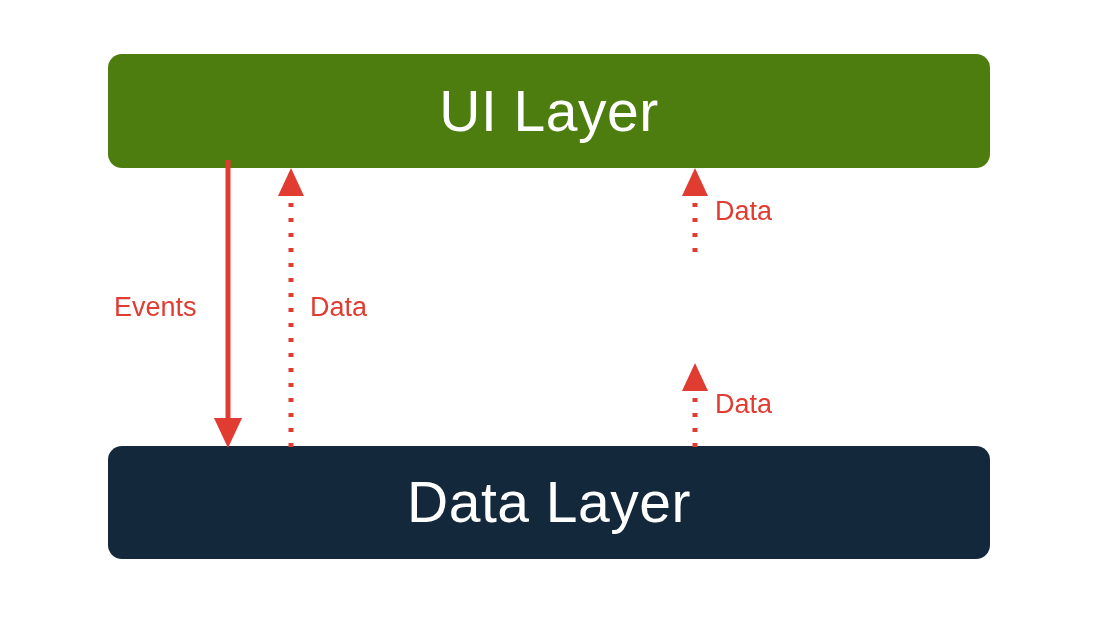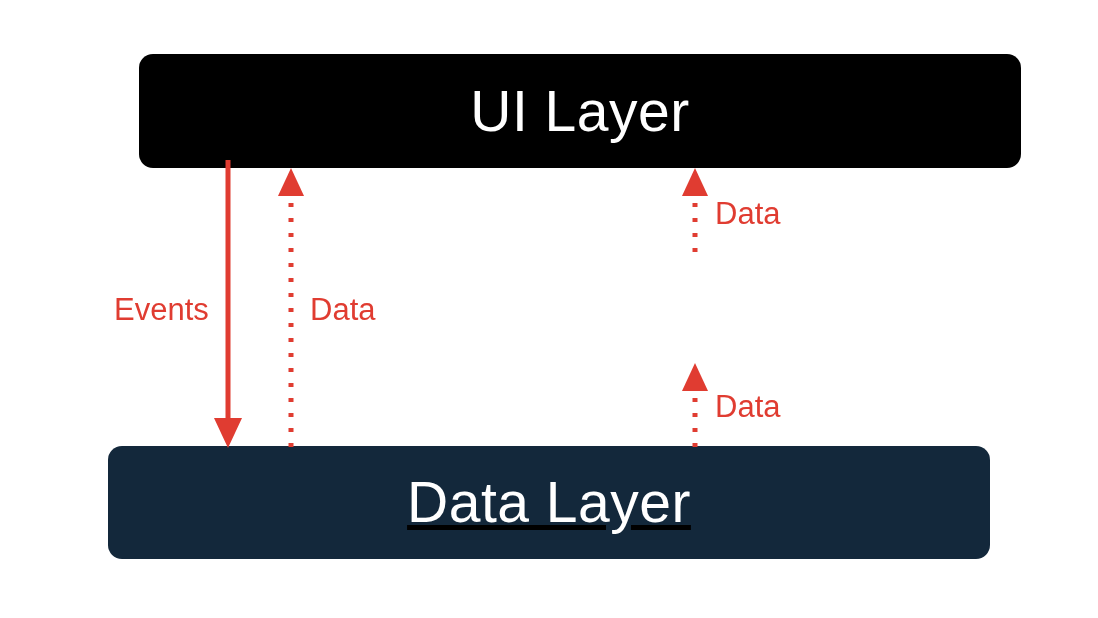--- a/index.html
+++ b/index.html
@@ -64,21 +64,21 @@
   }
   .connector svg {
     display: block;
     overflow: visible;
   }
 
   
   .edge-label {
     position: absolute;
     font-family: "Liberation Sans", sans-serif;
-    font-size: 31px;
+    font-size: 27px;
     line-height: 1;
     white-space: nowrap;
   }
 
   #events-label      { left: 114px; top: 294px; }
   #data-left-label   { left: 310px; top: 294px; }
   #data-upper-right-label { left: 715px; top: 198px; }
   #data-lower-right-label { left: 715px; top: 391px; }
 
   
@@ -91,26 +91,26 @@
     color: #d7d7d7;
     letter-spacing: 1px;
     white-space: nowrap;
   }
 </style>
 </head>
 <body>
 
 <div id="canvas">
 
-  <div class="layer-box" id="ui-layer-box" style="background:#000000;margin-left:31px;">
+  <div class="layer-box" id="ui-layer-box" style="background:#4d7c0f;">
     <span class="layer-label">UI Layer</span>
   </div>
 
 
-  <div class="layer-box" id="data-layer-box" style="background:#13283B;text-decoration:underline;">
+  <div class="layer-box" id="data-layer-box" style="background:#13283B;">
     <span class="layer-label">Data Layer</span>
   </div>
 
   <div class="connector" id="events-connector" style="left:205px; top:160px; width:46px; height:292px;">
     <svg width="46" height="292" viewBox="0 0 46 292">
       <line x1="23" y1="0" x2="23" y2="262" stroke="#E03C31" stroke-width="5"></line>
       <polygon points="23,288 9,258 37,258" fill="#E03C31"></polygon>
     </svg>
   </div>
 

